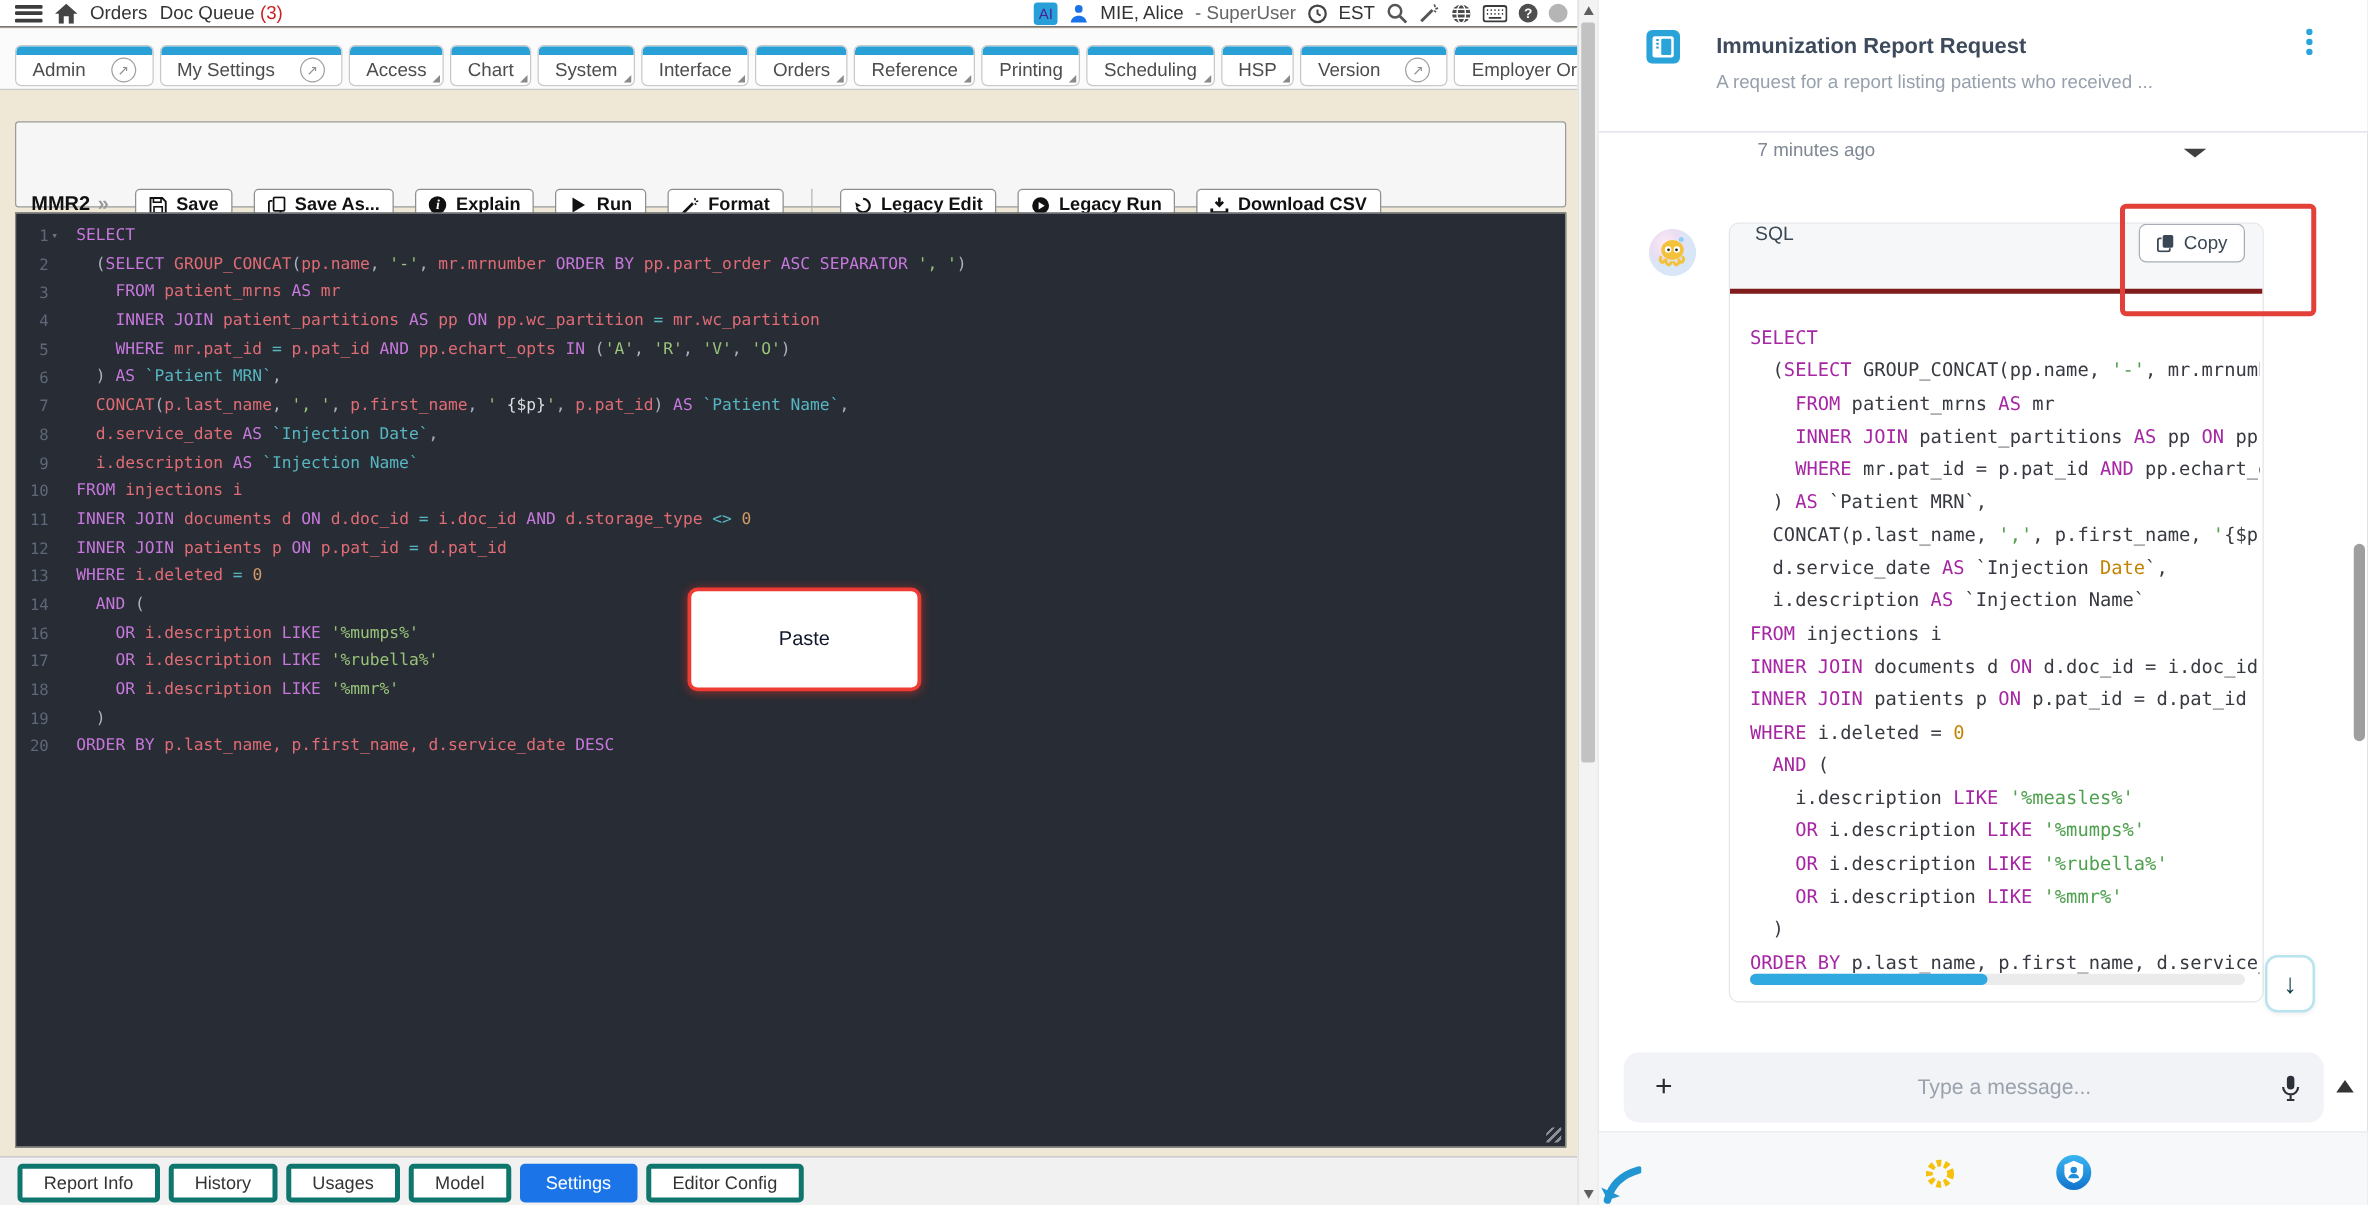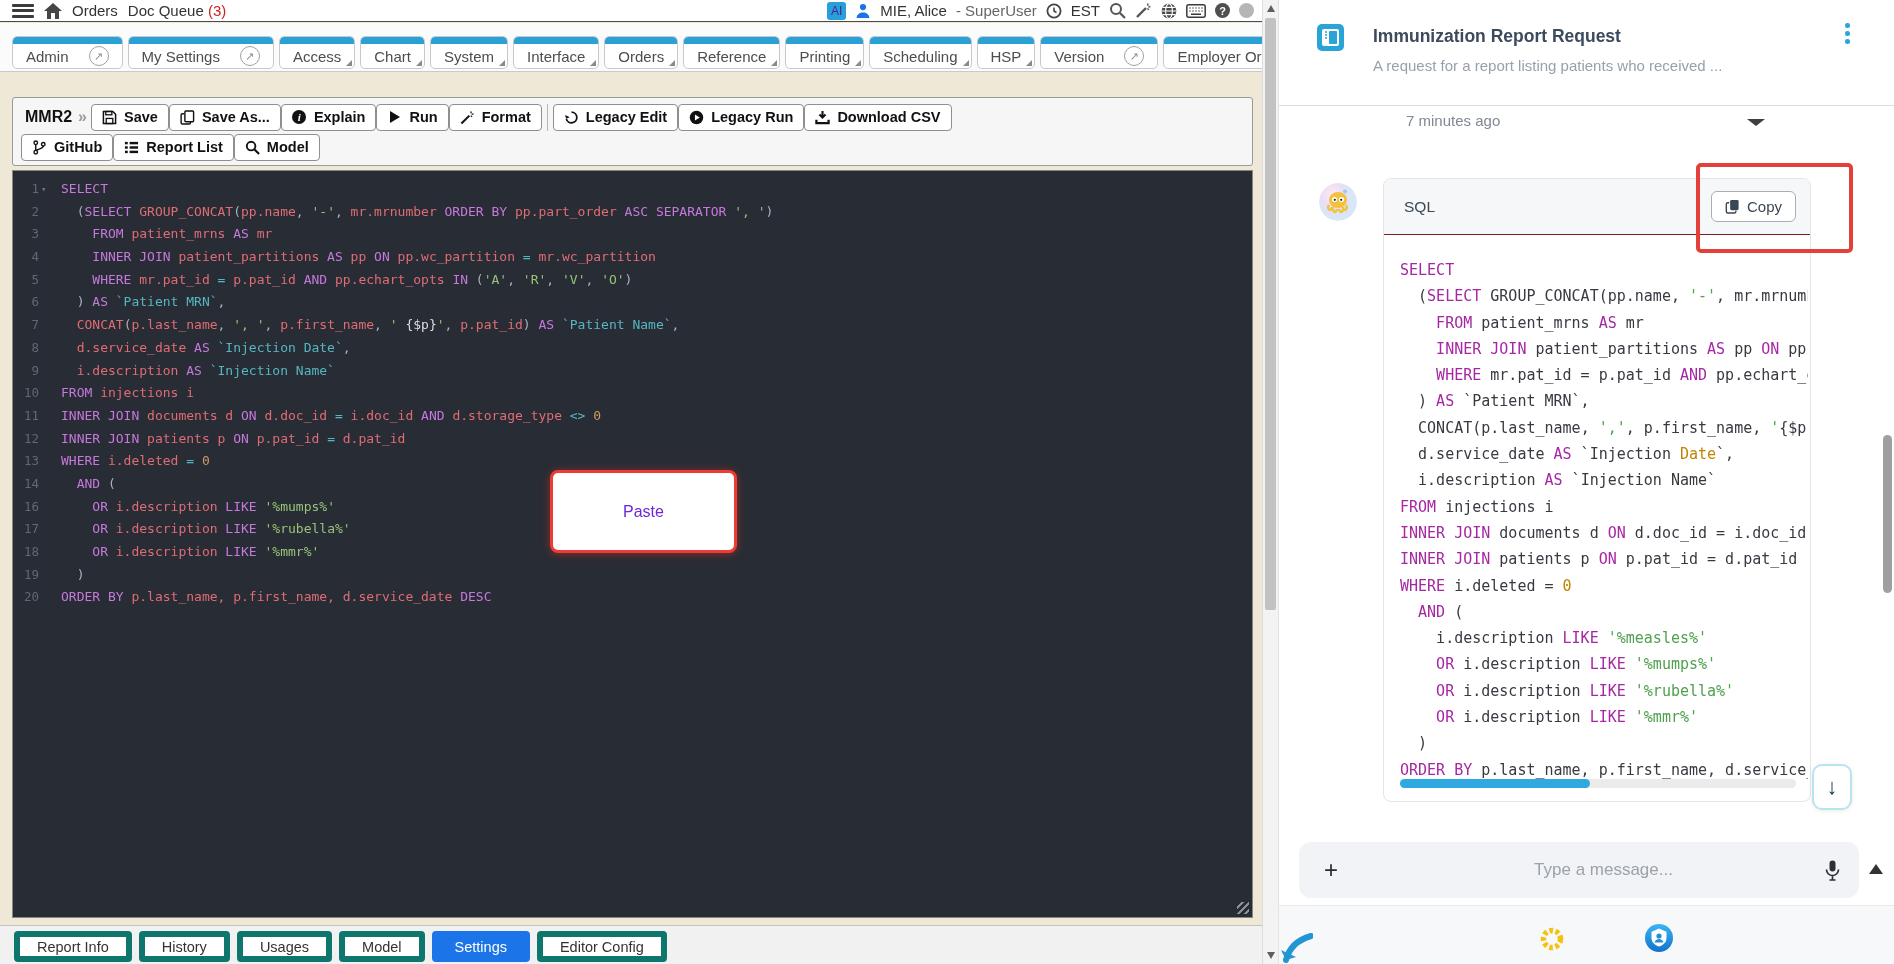--- a/index.html
+++ b/index.html
@@ -33,21 +33,21 @@
     font-size:15px; color:#4d4d4d; overflow:hidden; cursor:pointer; }
   .nav-tab::before { content:''; position:absolute; left:0; top:0; right:0; height:7px; background:#29a0d6;
     border-radius:4px 4px 0 0; }
   .nav-tab.dd::after { content:''; position:absolute; right:2px; bottom:2px; width:0; height:0;
     border-left:6px solid transparent; border-bottom:6px solid #8a8a8a; }
   .ext { width:20px; height:20px; border-radius:50%; border:1.5px solid #a0a0a0; color:#8e8e8e;
     font-size:11px; display:flex; align-items:center; justify-content:center; }
 
   #toolbar-panel { position:absolute; left:12px; top:97px; width:1241px; height:69px;
     background:#f6f6f6; border:1px solid #9a9a9a; border-radius:3px; padding:4px 8px; }
-  .tb-row { display:flex; align-items:center; gap:0; height:30px; }
+  .tb-row { display:flex; align-items:center; gap:17px; height:30px;margin-top:47px; }
   .report-name { font-weight:bold; font-size:16px; color:#111; margin:0 4px 0 4px; }
   .report-name .chev { color:#999; margin-left:6px; }
   .tb-btn { display:inline-flex; align-items:center; gap:7px; background:#fff; border:1px solid #8f8f8f;
     border-radius:4px; padding:0 10px; height:27px; font-family:"Liberation Sans",sans-serif;
     font-weight:bold; font-size:14.5px; color:#111; cursor:pointer; }
   .tb-sep { width:1px; height:27px; background:#b5b5b5; margin:0 5px; }
   .ic { display:inline-flex; width:15px; height:15px; align-items:center; justify-content:center; color:#111; }
   .ic svg { width:15px; height:15px; }
   .info-dot { width:14px; height:14px; border-radius:50%; background:#111; color:#fff;
     font-family:"Liberation Serif",serif; font-style:italic; font-size:11px; font-weight:bold;
@@ -65,25 +65,25 @@
   .fold { color:#6b7385; font-size:9px; width:10px; }
   .codeln { white-space:pre; padding-left:6px; color:#abb2bf; }
   .dark .tk-kw{color:#c678dd} .dark .tk-id{color:#e06c75} .dark .tk-str{color:#98c379}
   .dark .tk-num{color:#d19a66} .dark .tk-tick{color:#56b6c2} .dark .tk-op{color:#56b6c2}
   .dark .tk-pn{color:#abb2bf} .dark .tk-var{color:#dcdfe4}
   #resize-grip { position:absolute; right:3px; bottom:3px; width:12px; height:12px;
     background:repeating-linear-gradient(135deg, transparent 0 3px, #8a8f98 3px 5px); }
 
   #paste-overlay { position:absolute; left:550px; top:470px; width:187px; height:83px; background:#fff;
     border:3px solid #ee3b33; border-radius:8px; box-shadow:0 1px 8px rgba(220,50,40,.55);
-    display:flex; align-items:center; justify-content:center; font-size:16px; color:#6d28d9; cursor:pointer; }
+    display:flex; align-items:center; justify-content:center; font-size:16px; color:#0f172a; cursor:pointer; }
 
   #bottom-bar { position:absolute; left:0; top:925px; width:1262px; height:39px; background:#f1f1f1;
     border-top:1px solid #c2c2c2; display:flex; gap:7px; padding:5px 0 0 14px; }
-  .btab { background:#fff; border:6px solid #0f766e; border-radius:4px; padding:0 17px; height:31px;
+  .btab { background:#fff; border:4px solid #0f766e; border-radius:4px; padding:0 17px; height:31px;
     display:flex; align-items:center; font-size:14.5px; color:#333; cursor:pointer; }
   .btab.active { background:#1b74e8; border-color:#1b74e8; color:#fff; }
 
   
   #lsb { position:absolute; left:1262px; top:0; width:16px; height:964px; background:#f3f3f3;
     border-left:1px solid #ddd; }
   #lsb .up { position:absolute; left:4px; top:5px; width:0; height:0;
     border-left:4.5px solid transparent; border-right:4.5px solid transparent; border-bottom:7px solid #5f5f5f; }
   #lsb .down { position:absolute; left:4px; bottom:5px; width:0; height:0;
     border-left:4.5px solid transparent; border-right:4.5px solid transparent; border-top:7px solid #5f5f5f; }
@@ -101,22 +101,22 @@
   .kebab i { display:block; width:4.5px; height:4.5px; border-radius:50%; background:#2aa5dc; margin:0 0 3.5px 0; }
 
   #timestamp { position:absolute; left:127px; top:112px; font-size:15px; color:#7f8894; }
   #ts-caret { position:absolute; left:468px; top:119px; width:0; height:0;
     border-left:9px solid transparent; border-right:9px solid transparent; border-top:7px solid #3f3f3f; cursor:pointer; }
 
   #avatar { position:absolute; left:40px; top:183px; width:38px; height:38px; border-radius:50%; overflow:hidden; }
 
   #code-card { position:absolute; left:104px; top:178px; width:428px; height:624px; background:#fff;
     border:1px solid #e3e5e9; border-radius:8px; overflow:hidden; }
-  #code-card-header { height:56px; background:#f6f7f8; border-bottom:1px solid #7f1d1d;
-    display:flex; align-items:center; padding:0 14px 0 20px; }
+  #code-card-header { height:56px; background:#f6f7f8; border-bottom:4px solid #7f1d1d;
+    display:flex; align-items:flex-start; padding:0 14px 0 20px; }
   #code-lang { font-size:15.5px; color:#3a4754; }
   #copy-btn { margin-left:auto; display:inline-flex; align-items:center; gap:7px; background:#fff;
     border:1px solid #a9aeb6; border-radius:6px; padding:6px 13px; font-size:15px; color:#3a4754;
     font-family:"Liberation Sans",sans-serif; cursor:pointer; }
   #copy-btn svg { width:15px; height:15px; }
   #assistant-code { margin:22px 0 0 16px; font-family:"DejaVu Sans Mono", monospace; font-size:15px;
     line-height:26.3px; white-space:pre; overflow:hidden; width:408px; }
   .light .tk-kw{color:#a626a4} .light .tk-id{color:#383a42} .light .tk-str{color:#50a14f}
   .light .tk-num{color:#c18401} .light .tk-op{color:#383a42} .light .tk-pn{color:#383a42}
   #code-hscroll { position:absolute; left:16px; top:600px; width:396px; height:9px; background:#ebebeb;

